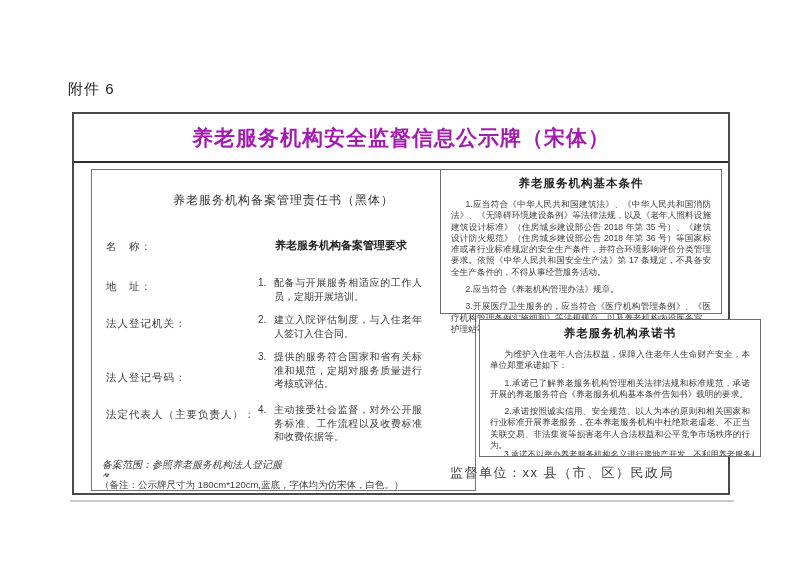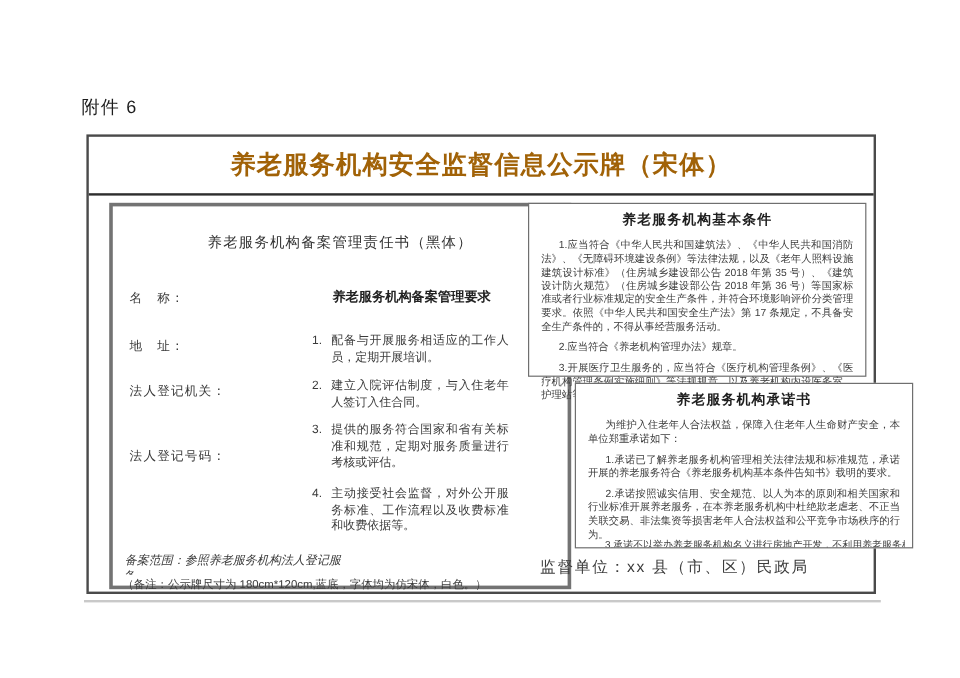--- a/index.html
+++ b/index.html
@@ -17,27 +17,27 @@
     position:absolute; left:72px; top:112px; width:658px; height:383px;
     border:2px solid #4a4a4a; background:#fff;
   }
   .shadow-line {
     position:absolute; left:70px; top:500px; width:664px; height:2px;
     background:#c9c9c9;
   }
   .board-title {
     position:absolute; left:0; top:0; width:100%; height:49px;
     line-height:48px; text-align:center;
-    font-size:21px; font-weight:bold; letter-spacing:1px; color:#a16207;
+    font-size:21px; font-weight:bold; letter-spacing:1px; color:#a21caf;
     border-bottom:2px solid #2e2e2e; white-space:nowrap;
   }
   
   .left-panel {
     position:absolute; left:17px; top:55px; width:385px; height:322px;
-    border:3px solid #737373; background:#fff;
+    border:1px solid #737373; background:#fff;
   }
   .lp-title {
     position:absolute; left:0; top:22px; width:100%; text-align:center;
     font-size:12px; color:#333; letter-spacing:1px;
   }
   .lp-field { position:absolute; left:14px; font-size:10.5px; color:#3b3b3b; letter-spacing:1px; }
   .lp-field.f-name { top:70px; }
   .lp-field.f-address { top:110px; }
   .lp-field.f-authority { top:147px; }
   .lp-field.f-number { top:201px; }
@@ -107,20 +107,21 @@
 
     <div class="board-title">养老服务机构安全监督信息公示牌（宋体）</div>
 
     <div class="left-panel">
       <div class="lp-title">养老服务机构备案管理责任书（黑体）</div>
 
       <div class="lp-field f-name">名　称：</div>
       <div class="lp-field f-address">地　址：</div>
       <div class="lp-field f-authority">法人登记机关：</div>
       <div class="lp-field f-number">法人登记号码：</div>
+      <div class="lp-field f-representative">法定代表人（主要负责人）：</div>
 
       <div class="req-col">
         <div class="req-header">养老服务机构备案管理要求</div>
 
         <div class="req-item i1">
           <span class="num">1.</span>
           <span class="txt">配备与开展服务相适应的工作人员，定期开展培训。</span>
         </div>
         <div class="req-item i2">
           <span class="num">2.</span>

